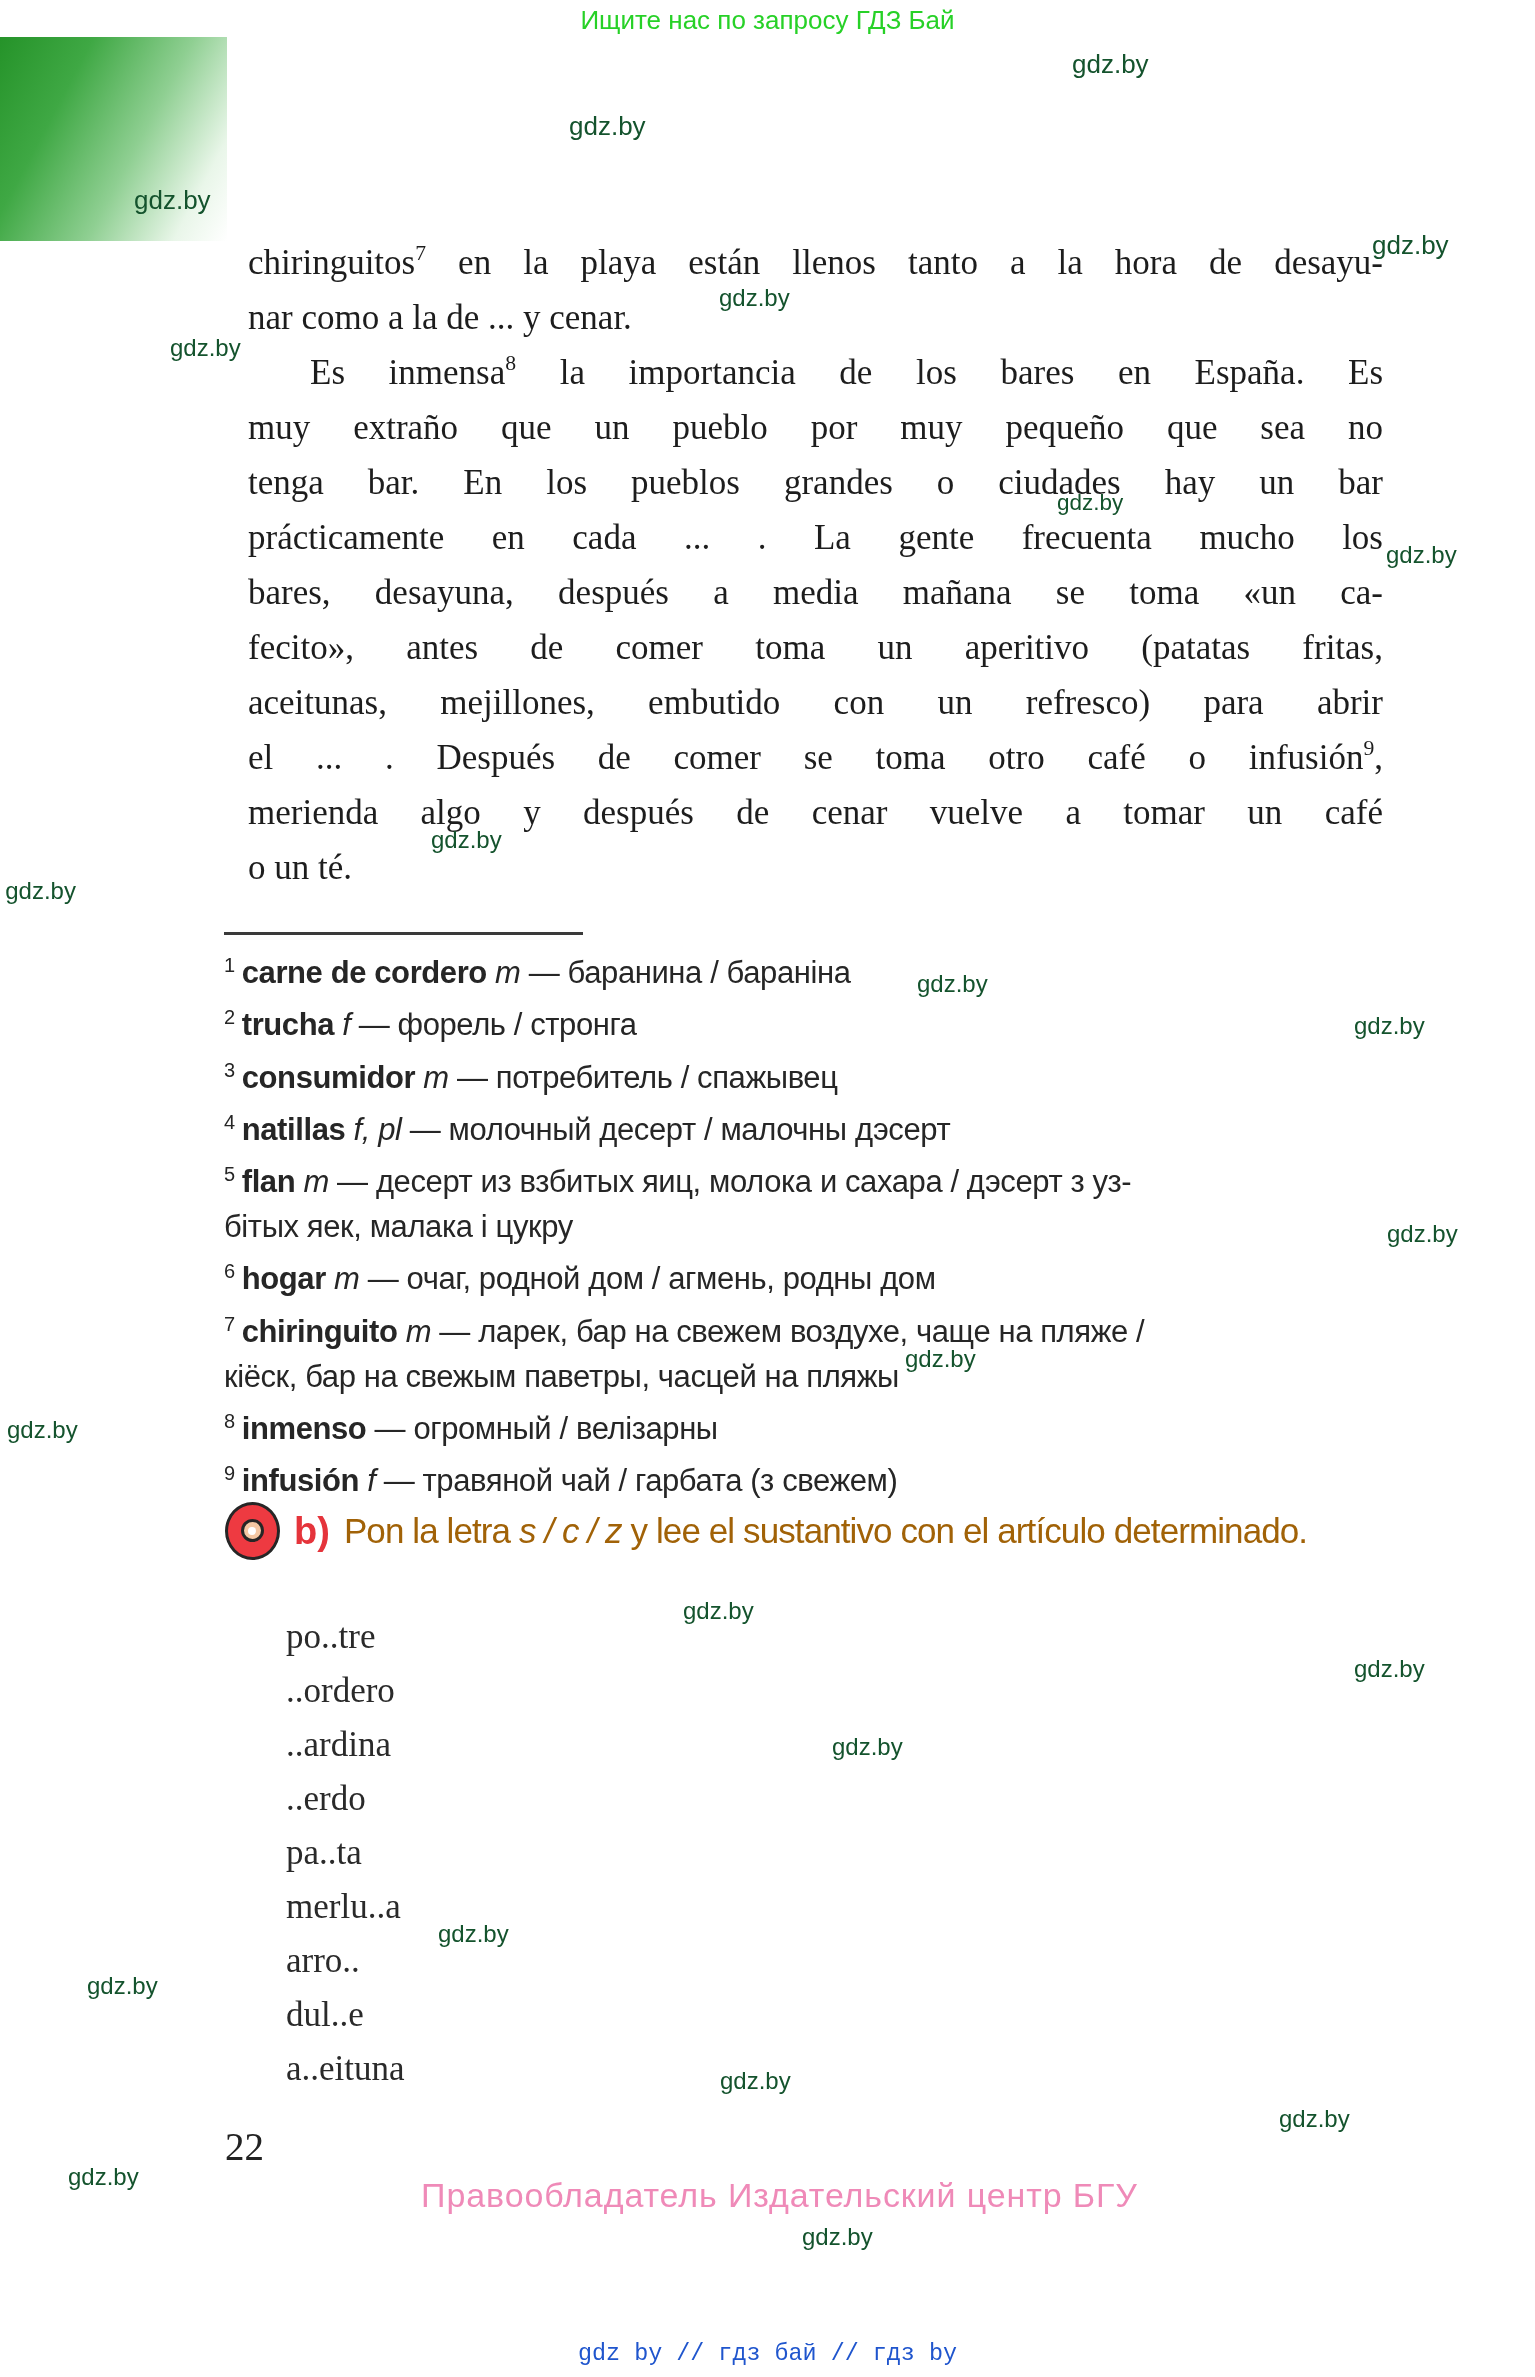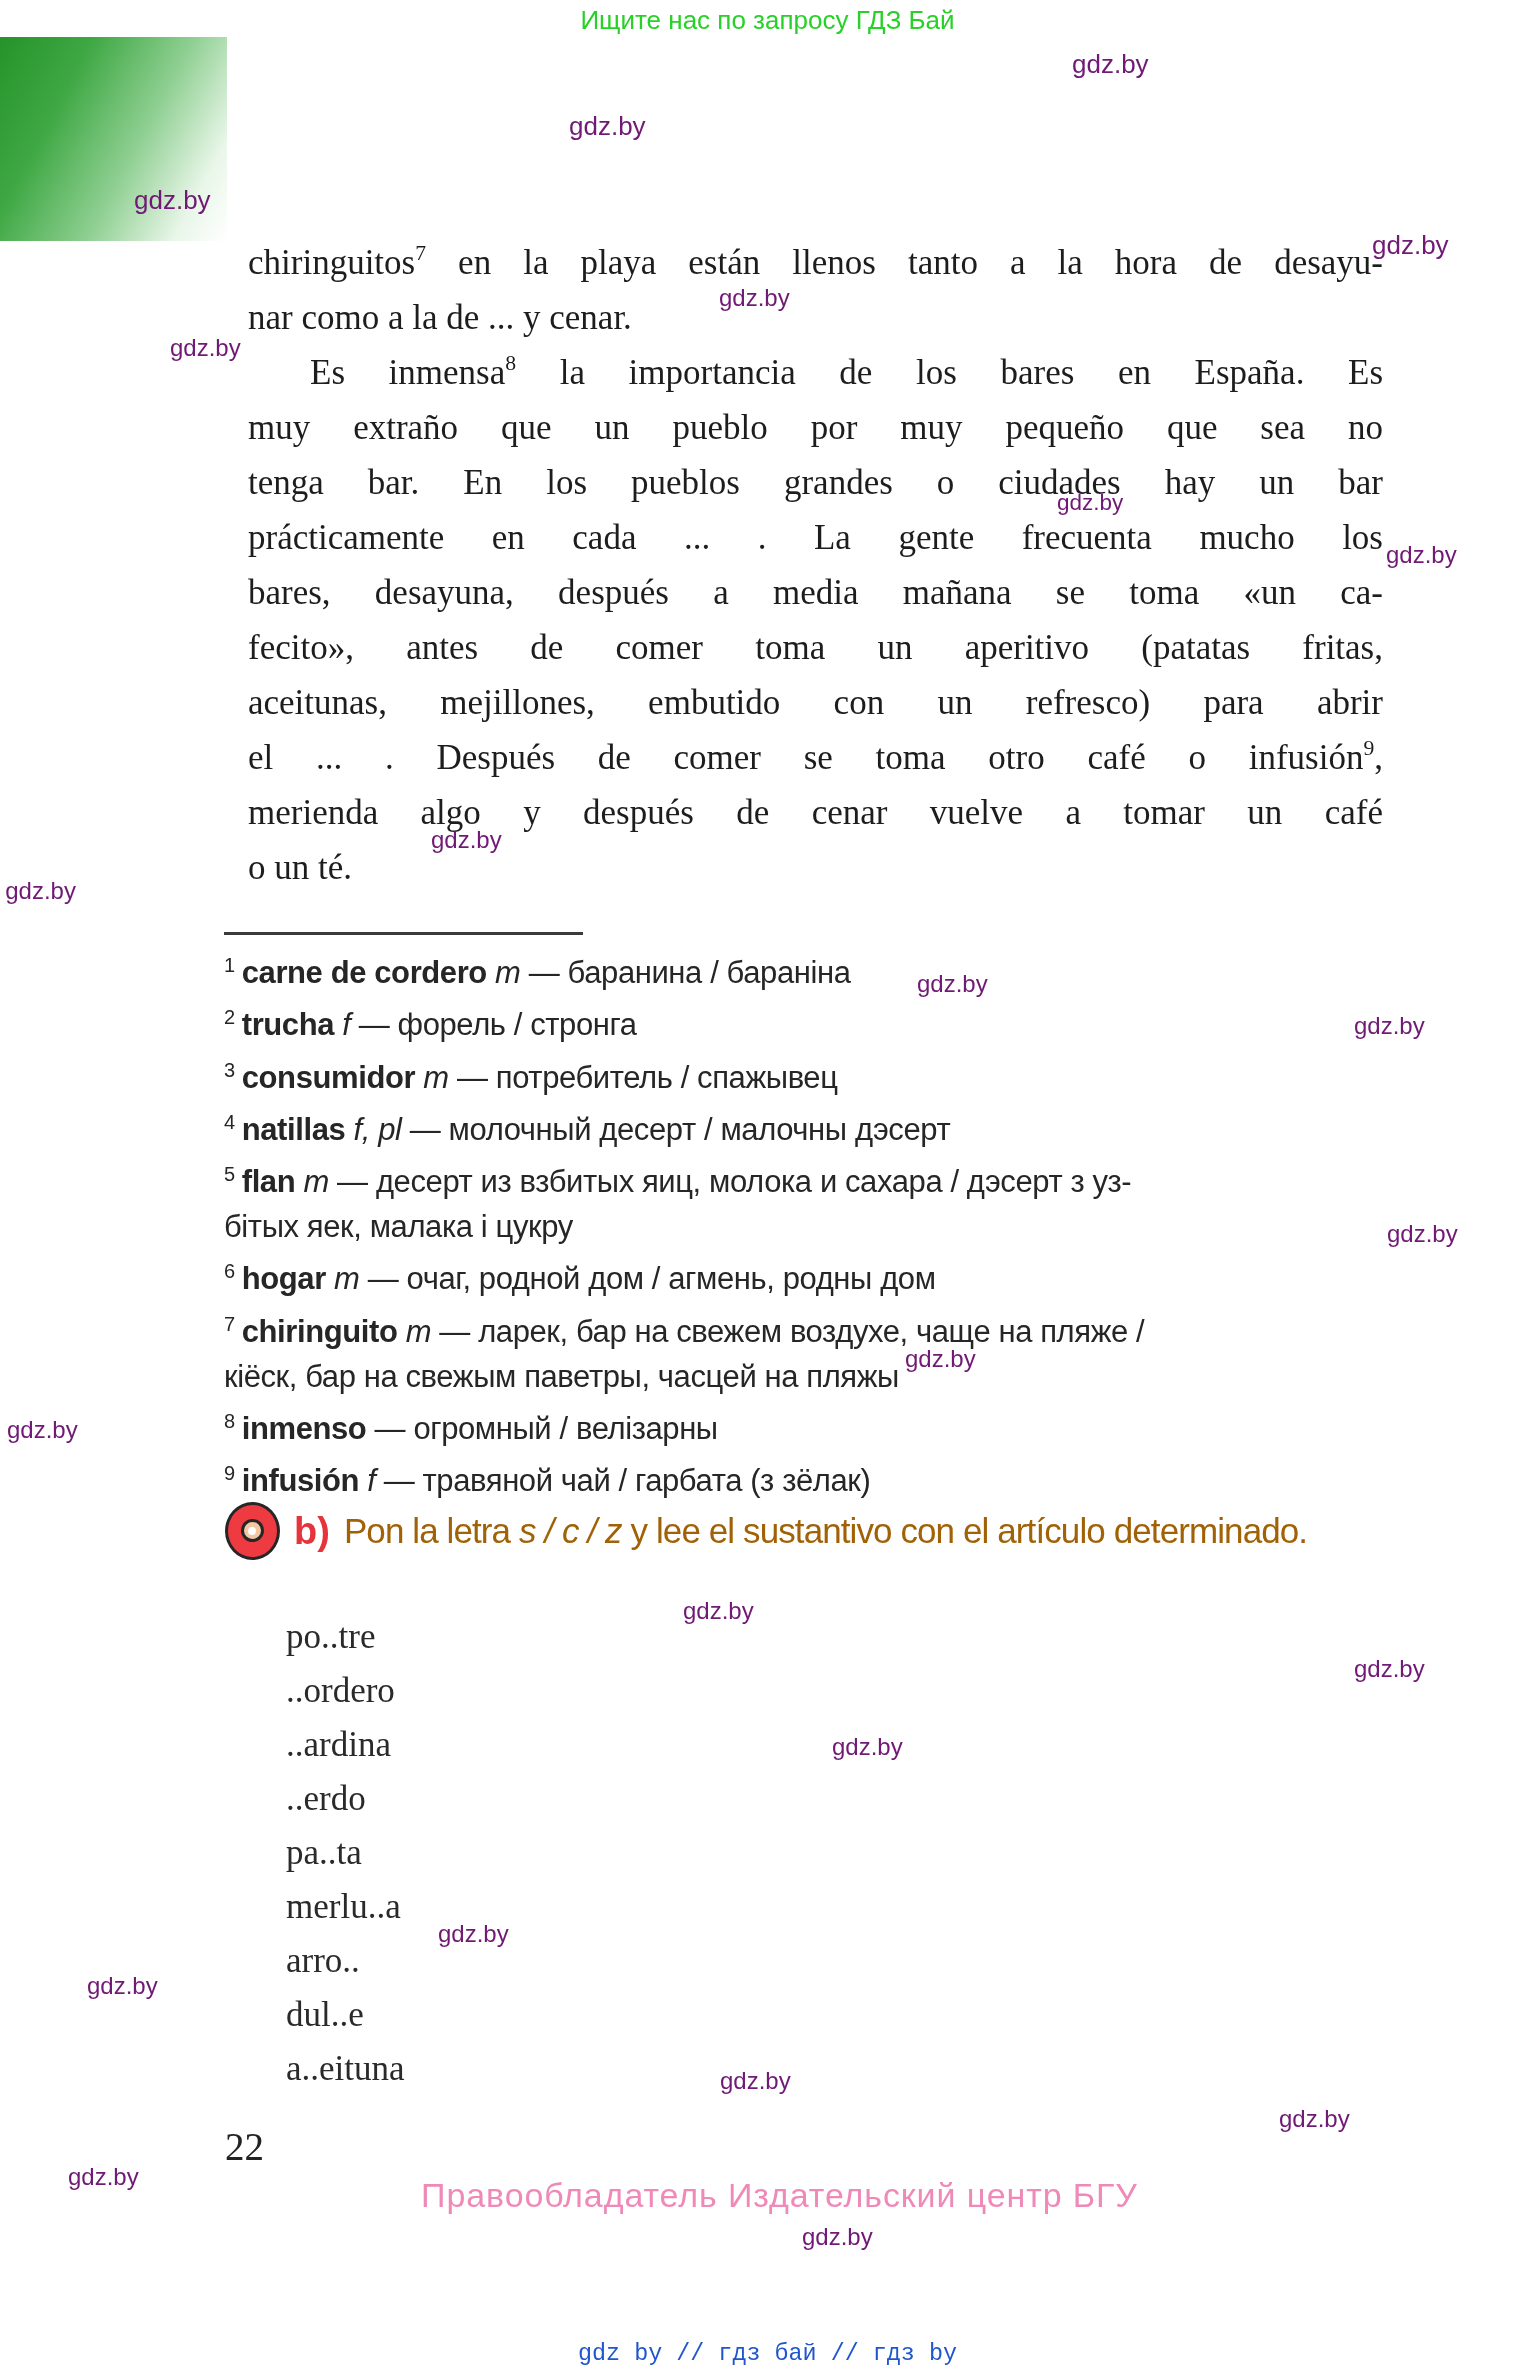--- a/index.html
+++ b/index.html
@@ -42,21 +42,21 @@
   .ex-letters{font-style:italic;}
   
   .word-list{position:absolute;left:286px;top:1610px;font-size:35px;line-height:54px;color:#2a2a2a;}
   
   .page-number{position:absolute;left:225px;top:2124px;font-size:39px;color:#222;}
   .publisher{position:absolute;left:0;top:2176px;width:100%;text-align:center;
         font-family:"Liberation Sans",sans-serif;font-size:34px;color:#ef8ab8;letter-spacing:0.9px;padding-left:12px;}
   .footer-links{position:absolute;left:0;top:2341px;width:100%;text-align:center;
         font-family:Liberation Mono, monospace;font-size:23.4px;color:#1f55cd;}
   
-  .watermark{position:absolute;font-family:"Liberation Sans",sans-serif;color:#701a75;white-space:nowrap;}
+  .watermark{position:absolute;font-family:"Liberation Sans",sans-serif;color:#14532d;white-space:nowrap;}
 </style>
 </head>
 <body>
 
 <div class="page">
 
   <div class="green-banner">Ищите нас по запросу ГДЗ Бай</div>
 
   <div class="green-rect"></div>
 
@@ -81,21 +81,21 @@
       <div class="fn-line"><span class="fn-sup">1</span><span class="fn-term">carne de cordero</span><span class="fn-gender"> m</span><span> — баранина / бараніна</span></div>
       <div class="fn-line"><span class="fn-sup">2</span><span class="fn-term">trucha</span><span class="fn-gender"> f</span><span> — форель / стронга</span></div>
       <div class="fn-line"><span class="fn-sup">3</span><span class="fn-term">consumidor</span><span class="fn-gender"> m</span><span> — потребитель / спажывец</span></div>
       <div class="fn-line"><span class="fn-sup">4</span><span class="fn-term">natillas</span><span class="fn-gender"> f, pl</span><span> — молочный десерт / малочны дэсерт</span></div>
       <div class="fn-line"><span class="fn-sup">5</span><span class="fn-term">flan</span><span class="fn-gender"> m</span><span> — десерт из взбитых яиц, молока и сахара / дэсерт з уз-</span></div>
       <div class="fn-line">бітых яек, малака і цукру</div>
       <div class="fn-line"><span class="fn-sup">6</span><span class="fn-term">hogar</span><span class="fn-gender"> m</span><span> — очаг, родной дом / агмень, родны дом</span></div>
       <div class="fn-line"><span class="fn-sup">7</span><span class="fn-term">chiringuito</span><span class="fn-gender"> m</span><span> — ларек, бар на свежем воздухе, чаще на пляже /</span></div>
       <div class="fn-line">кіёск, бар на свежым паветры, часцей на пляжы</div>
       <div class="fn-line"><span class="fn-sup">8</span><span class="fn-term">inmenso</span><span> — огромный / велізарны</span></div>
-      <div class="fn-line"><span class="fn-sup">9</span><span class="fn-term">infusión</span><span class="fn-gender"> f</span><span> — травяной чай / гарбата (з зёлак)</span></div>
+      <div class="fn-line"><span class="fn-sup">9</span><span class="fn-term">infusión</span><span class="fn-gender"> f</span><span> — травяной чай / гарбата (з свежем)</span></div>
     </div>
 
   <div class="exercise">
     <div class="disc">
       <div class="disc-inner">
         <div class="disc-hole"></div>
       </div>
     </div>
     <span class="ex-label">b)</span>
     <span class="ex-text"><span>Pon la letra </span><span class="ex-letters">s / c / z</span><span> y lee el sustantivo con el artículo determinado.</span></span>

